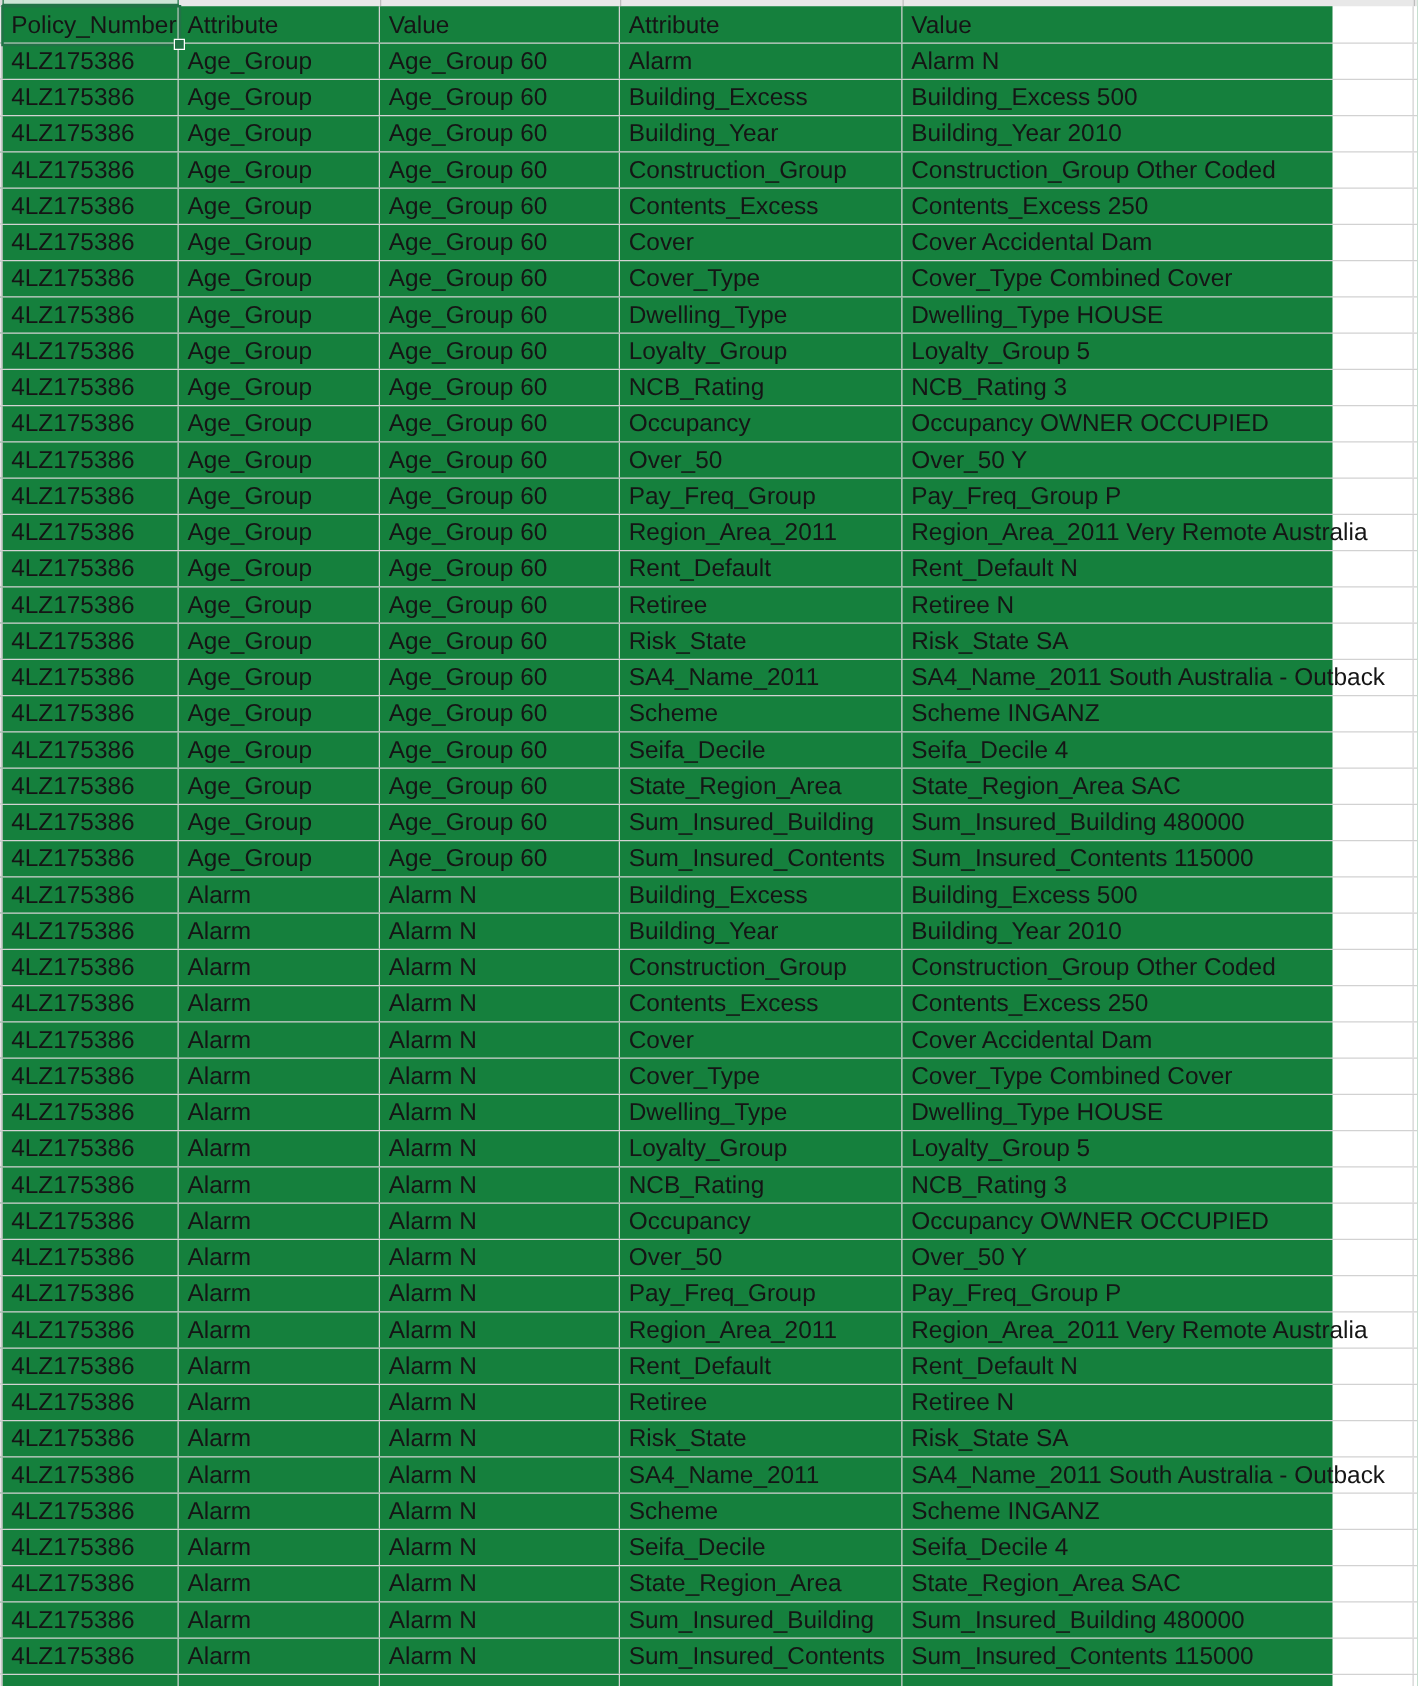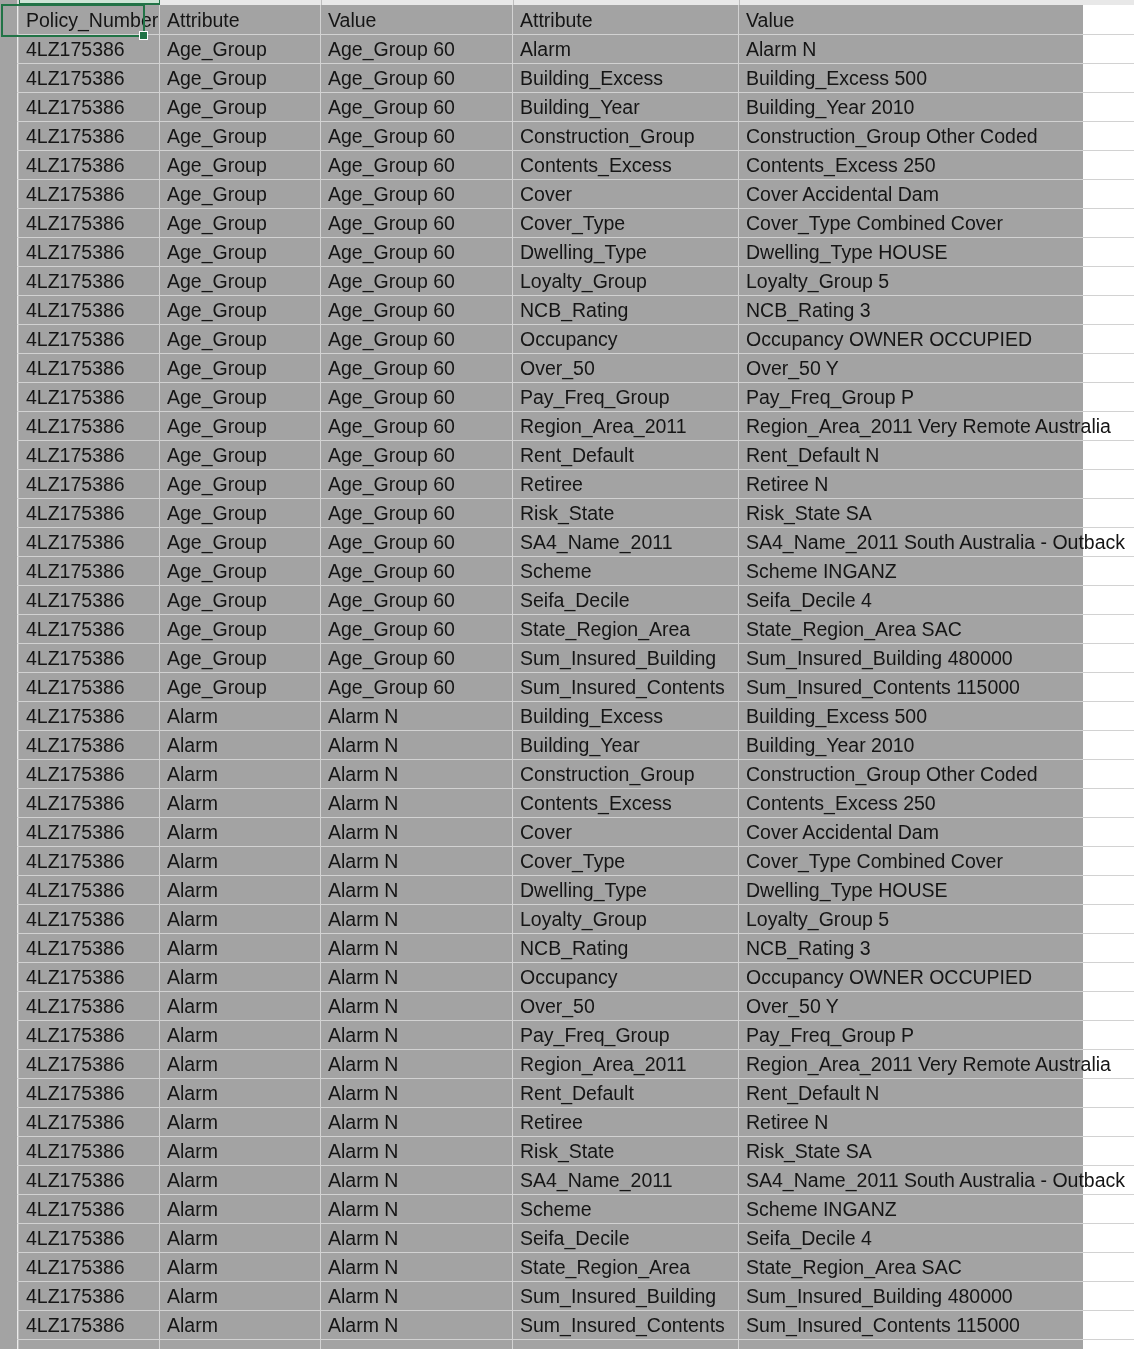--- a/index.html
+++ b/index.html
@@ -2,21 +2,21 @@
 <html><head>
 <meta charset="utf-8">
 <style>
   html, body {
     margin: 0; padding: 0;
     width: 1134px; height: 1349px;
     overflow: hidden;
     background: #ffffff;
     font-family: "Liberation Sans", sans-serif;
   }
-  .sheet { position: relative; width: 1066px; height: 1349px; background: #a3a3a3; padding-left: 17px; }
+  .sheet { position: relative; width: 1066px; height: 1349px; background: #15803d; }
 
   
   .col-strip {
     position: relative; width: 1134px; height: 5px;
     background: #e8e8e8; overflow: hidden;
   }
   .col-strip .corner {
     position: absolute; left: 0; top: 0; width: 2px; height: 5px;
     background: #dcdcdc;
   }

